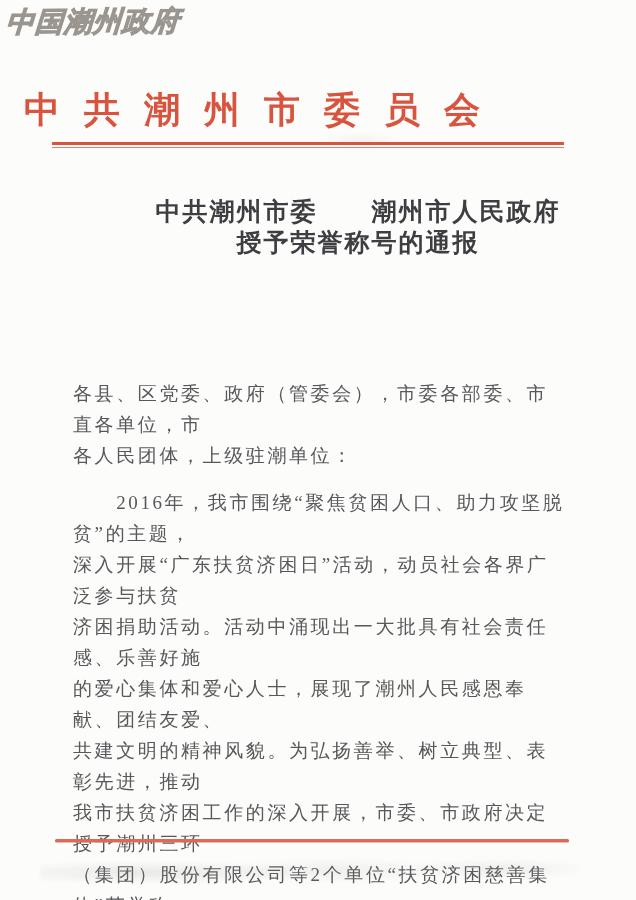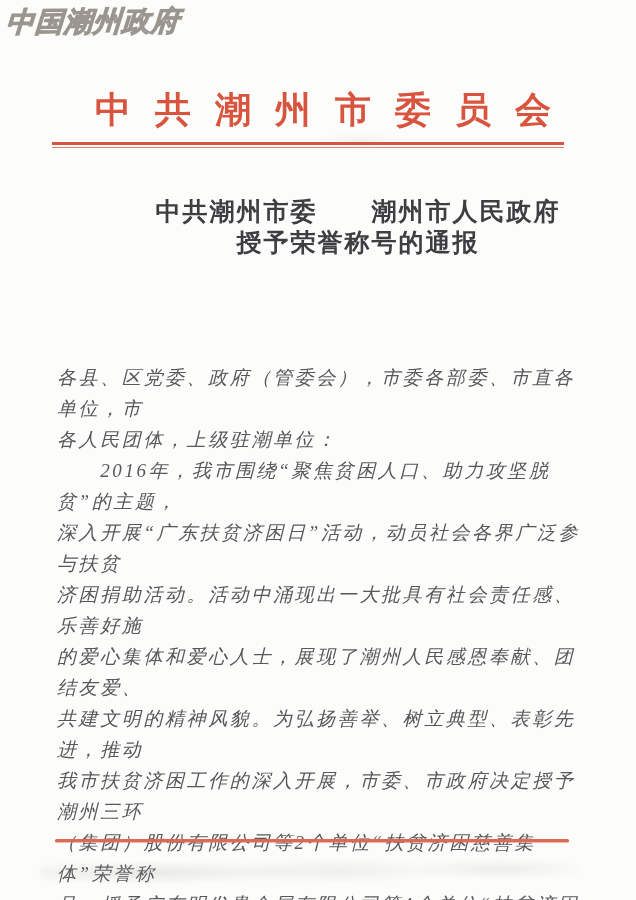--- a/index.html
+++ b/index.html
@@ -30,22 +30,21 @@
     color:#c2bfba;
     -webkit-text-stroke:1px #9a968f;
     text-shadow:0 0 1px #a7a39c;
     letter-spacing:1px;
     transform:skewX(-4deg) rotate(-0.5deg);
     white-space:nowrap;
   }
 
   .org-name {
     position:absolute; top:86px; left:0; width:636px;
-    box-sizing:border-box; padding-left:34px;
-    text-align:center;
+    box-sizing:border-box; padding-left:24px;
     font-size:36px; font-weight:bold;
     letter-spacing:24px;
     color:var(--accent,#d8543e);
     white-space:nowrap;
   }
   .rule { position:absolute; left:52px; width:512px; }
   .rule-thick { top:142px; height:3px; background:var(--accent,#d8543e); }
   .rule-thin  { top:147px; height:1px; background:#e4826f; }
 
   .doc-title {
@@ -59,21 +58,21 @@
   }
   .doc-title div { white-space:pre; }
 
   .body-text {
     position:absolute; top:362px; left:57px; width:527px;
     font-size:19px;
     color:#58585c;
     line-height:31px;
     letter-spacing:2.6px;
   }
-  .body-text p { margin:0; white-space:pre-line;font-style:italic; }
+  .body-text p { margin:16px; white-space:pre-line; }
 
   .footer-rule {
     position:absolute; top:839px; left:55px; width:514px; height:3px;
     background:#de6a56; border-radius:2px;
     box-shadow:0 1px 0 rgba(222,106,86,.45);
   }
 </style>
 </head>
 <body>
 

